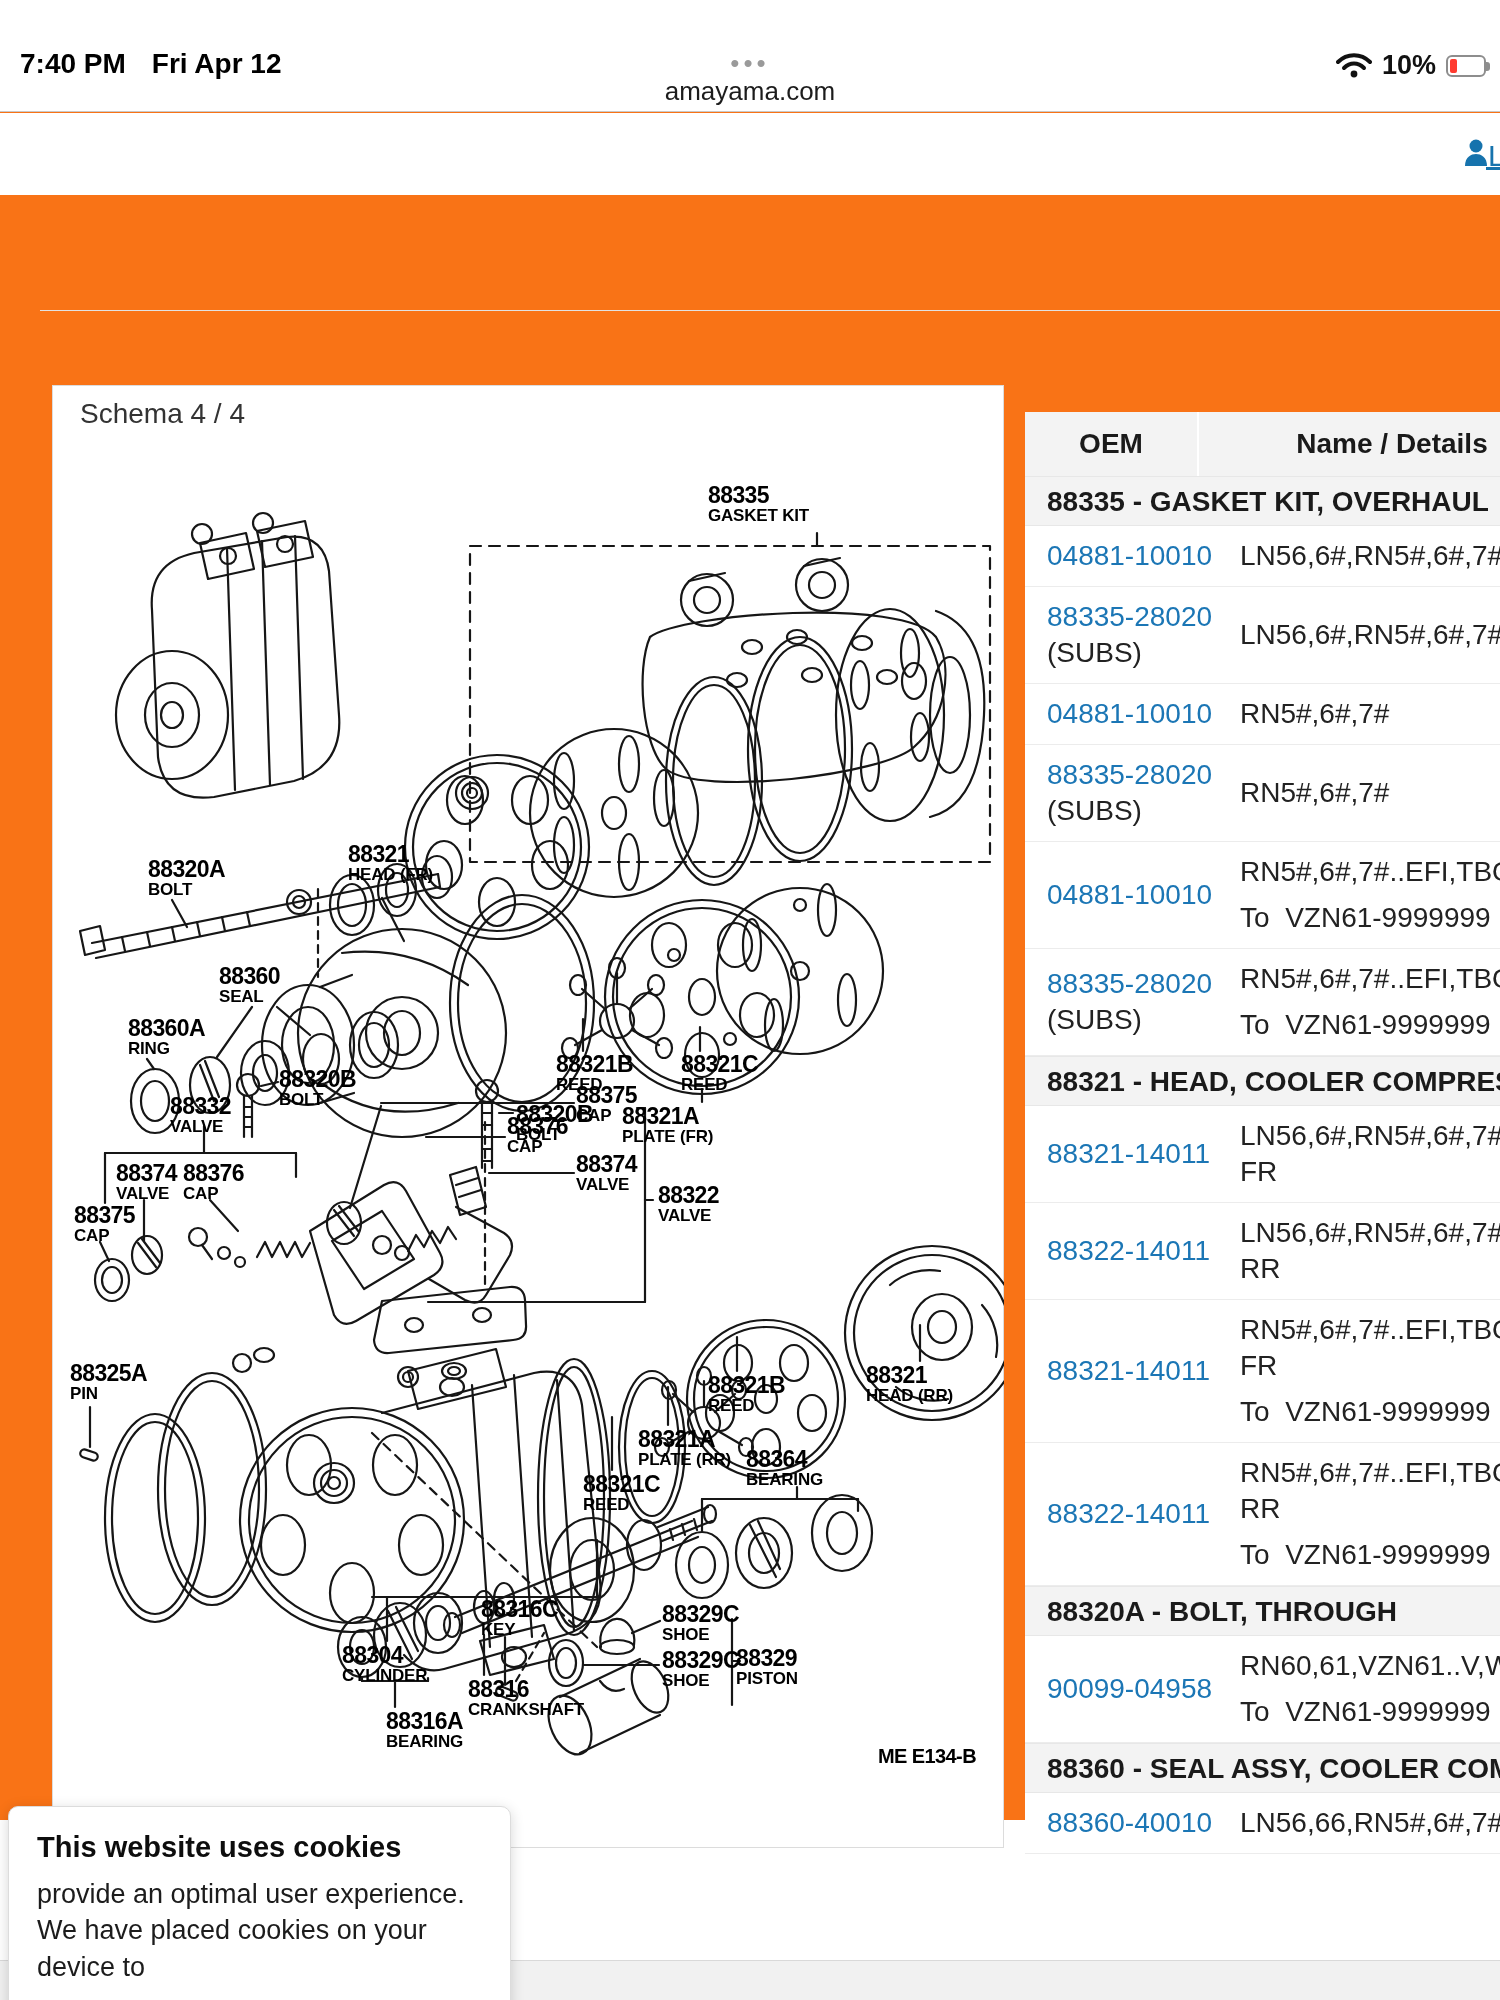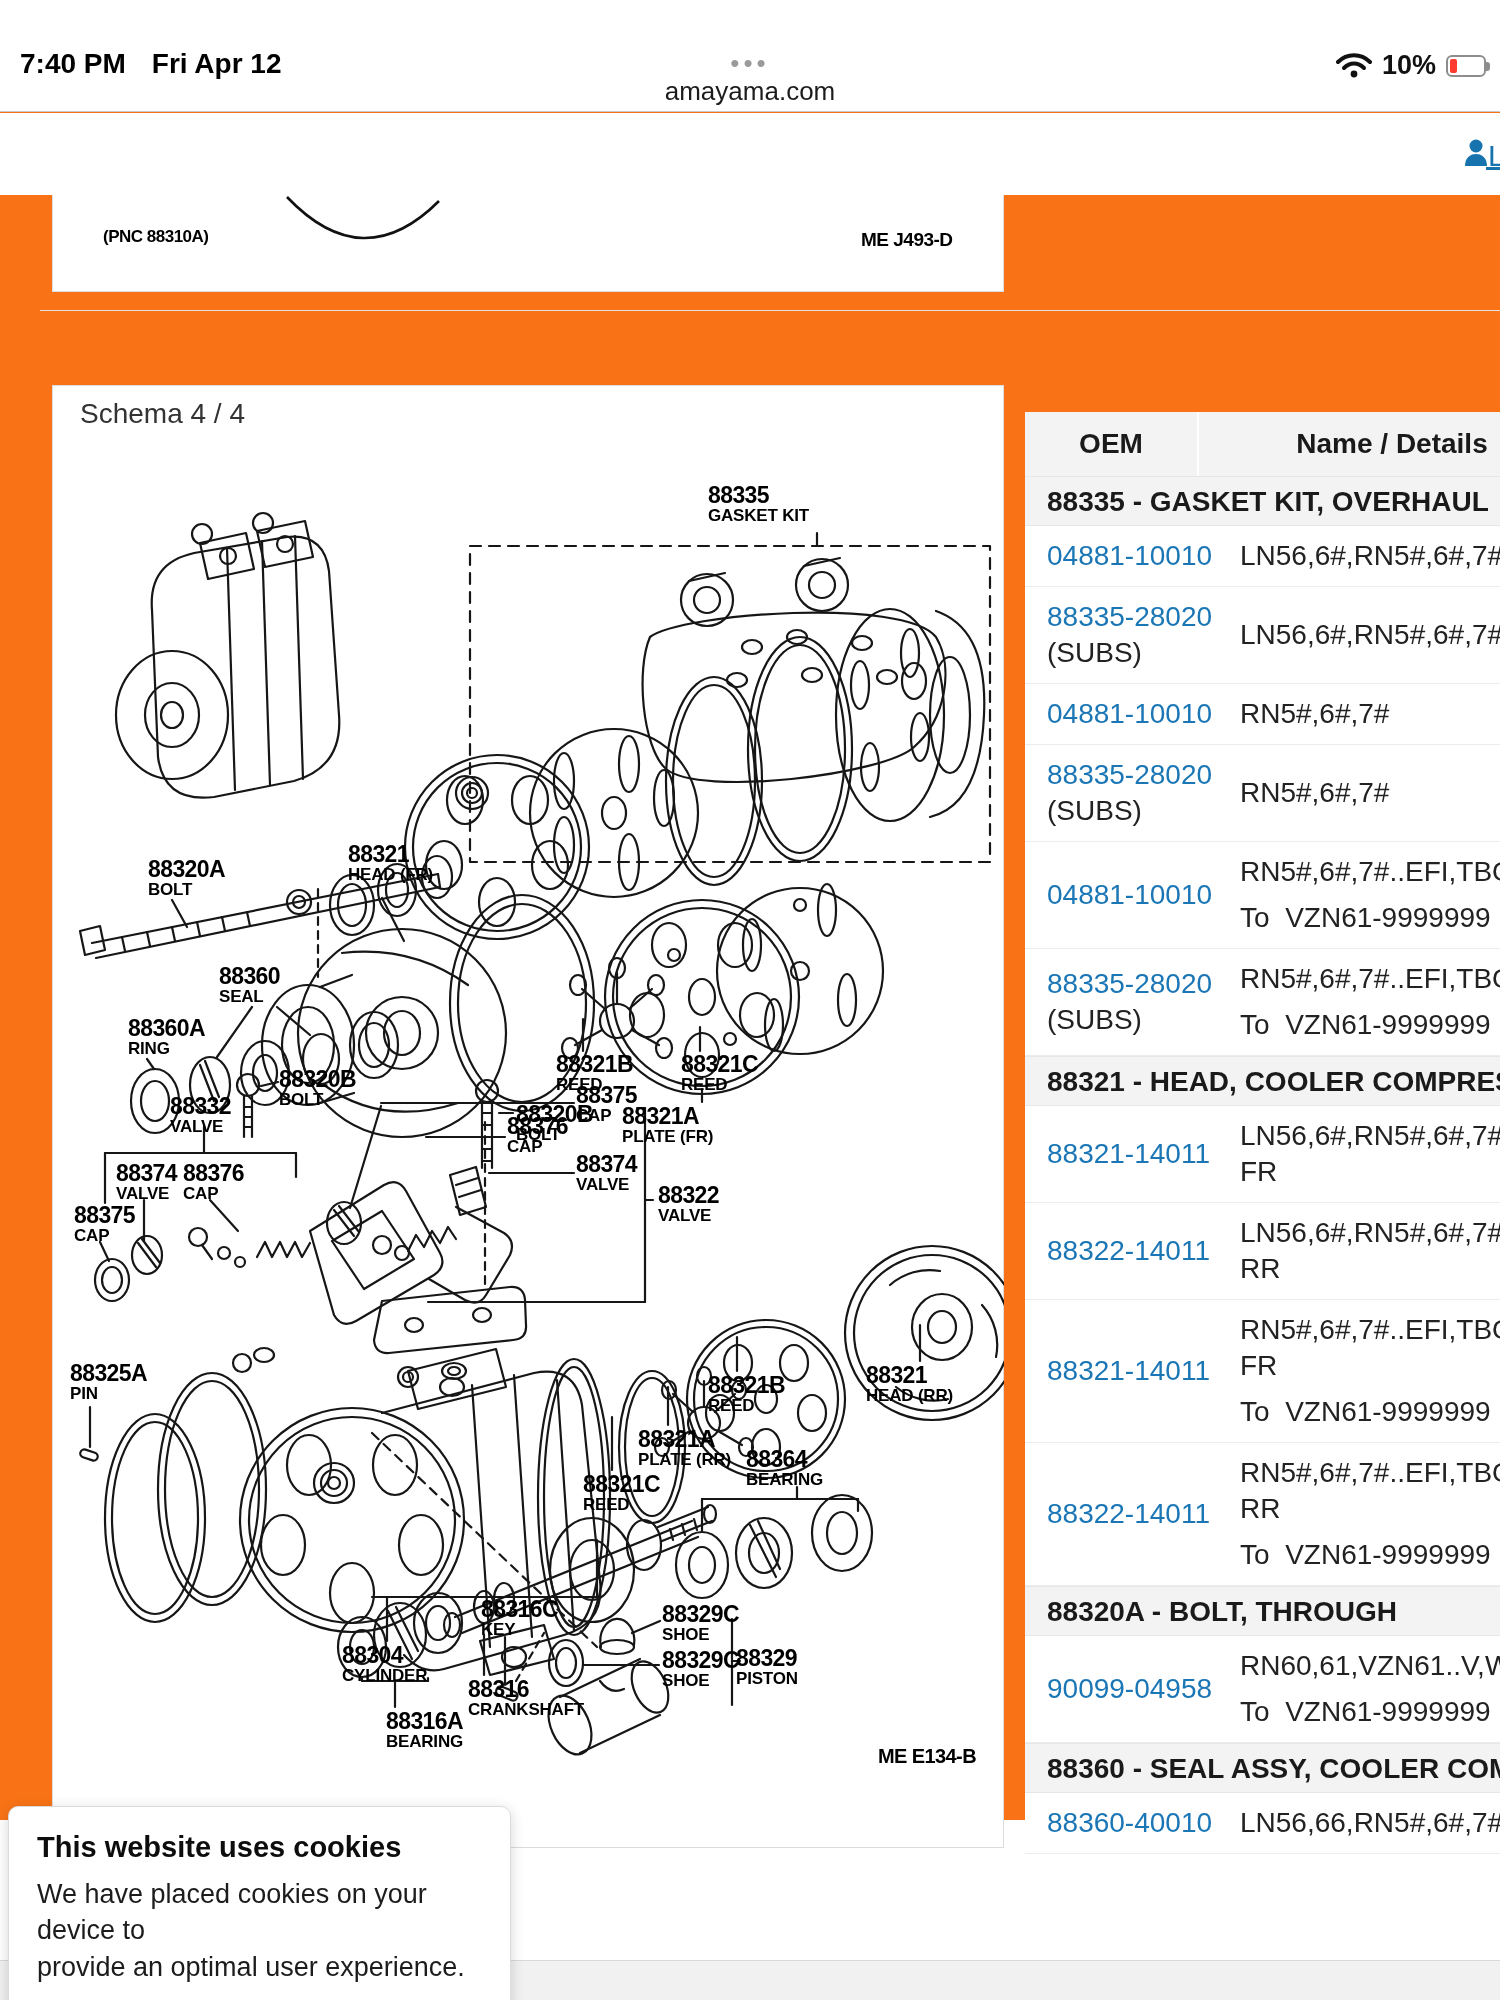--- a/index.html
+++ b/index.html
@@ -106,27 +106,20 @@
     <div id="login" class="abs">
       <svg width="24" height="28" viewBox="0 0 24 28">
         <circle cx="12" cy="7" r="6.5" fill="#1673ad"></circle>
         <path d="M1,27 C1,18 7,15 12,15 C17,15 23,18 23,27 Z" fill="#1673ad"></path>
       </svg>
       <span id="login-label">L</span>
     </div>
   </div>
   <div id="login-underline" class="abs"></div>
 
-  <div id="prevbox" class="abs">
-    <div id="pnc" class="abs diag-small">(PNC 88310A)</div>
-    <svg class="abs" style="left:230px;top:0" width="160" height="62">
-      <path d="M4,2 Q80,82 156,6" fill="none" stroke="#111" stroke-width="2.6"></path>
-    </svg>
-    <div id="mej" class="abs diag-small">ME J493-D</div>
-  </div>
 
   <div id="section-divider" class="abs"></div>
   <div id="white-strip" class="abs"></div>
   <div id="footer" class="abs"></div>
 
   <div id="schemabox" class="abs"></div>
   <div id="schema-title" class="abs">Schema 4 / 4</div>
 
   <svg id="diagram-svg" class="abs" width="952" height="1463" viewBox="0 0 952 1463" fill="none" stroke="#161616" stroke-width="2.2" stroke-linecap="round" stroke-linejoin="round">
 
@@ -686,22 +679,22 @@
           <div class="detcol">
             <div class="dline">LN56,66,RN5#,6#,7#</div>
           </div>
         </div>
       </div>
   </div>
 
   <div id="cookie" class="abs">
     <h3>This website uses cookies</h3>
     <div class="body">
+      <div>provide an optimal user experience.</div>
       <div>We have placed cookies on your device to</div>
-      <div>provide an optimal user experience.</div>
     </div>
     <div class="actions">
       <a id="privacy" href="#">Privacy policy</a>
       <button id="accept">Accept</button>
     </div>
   </div>
 
 </div>
 
 </body></html>

